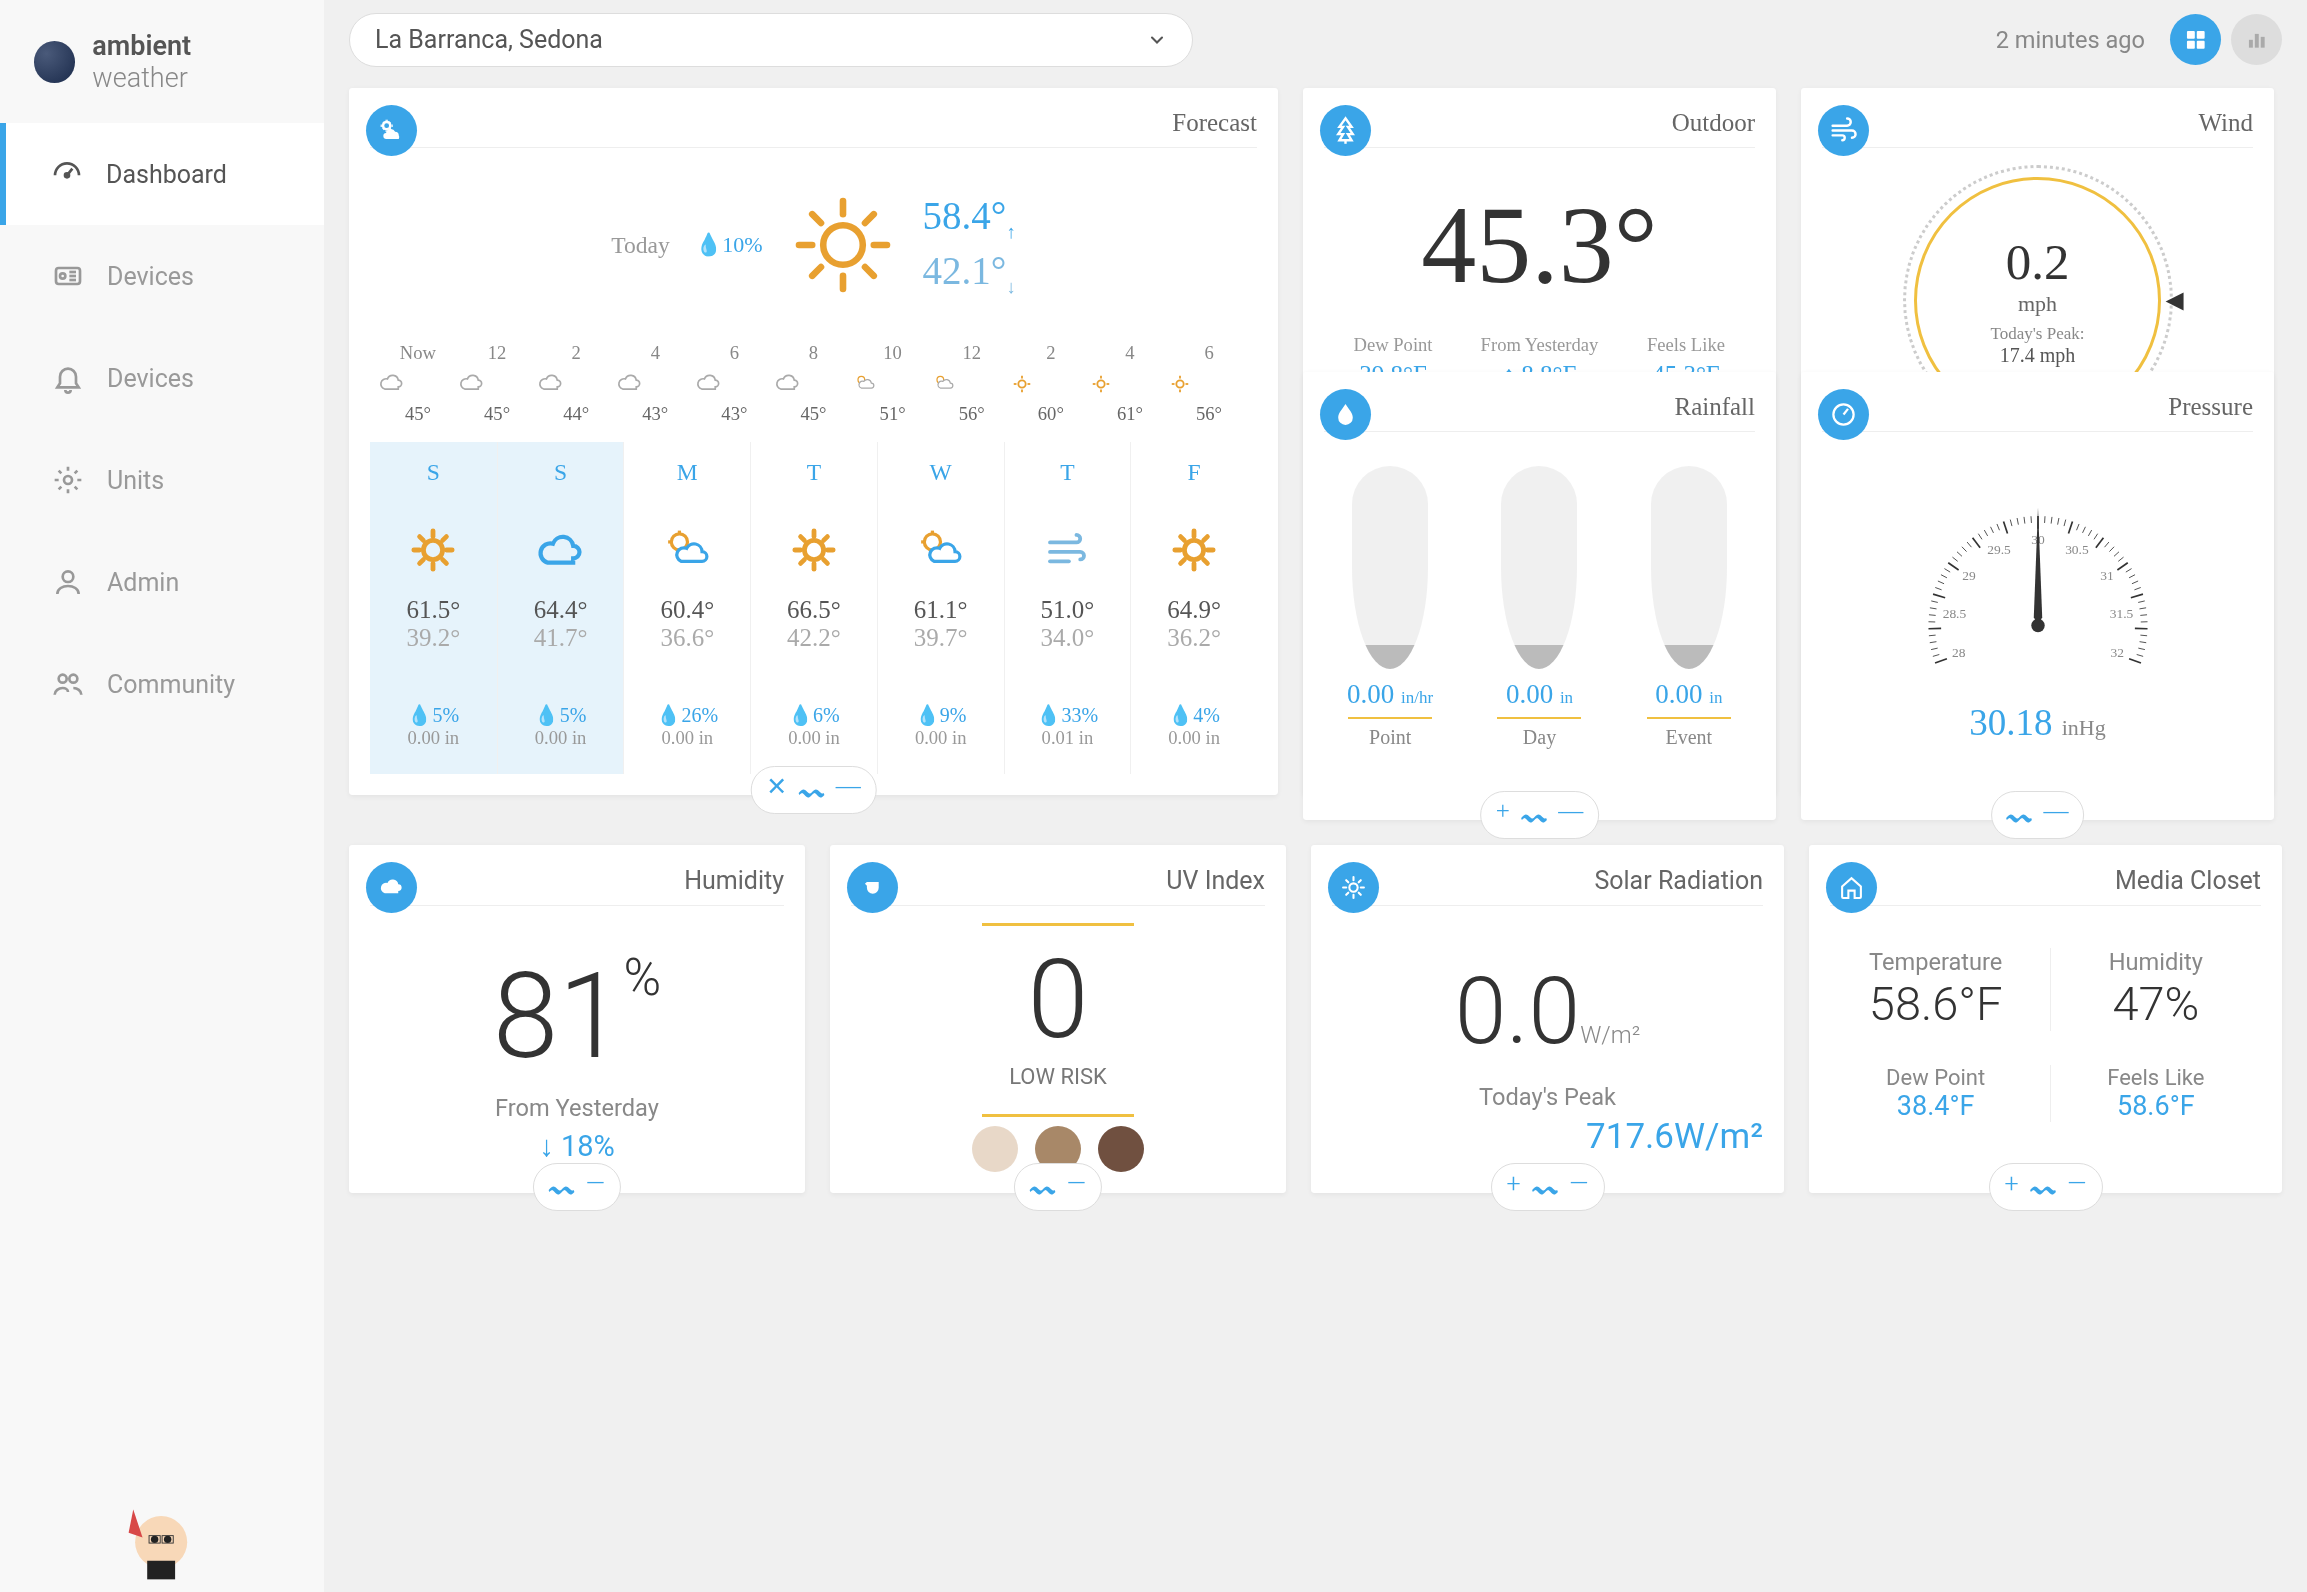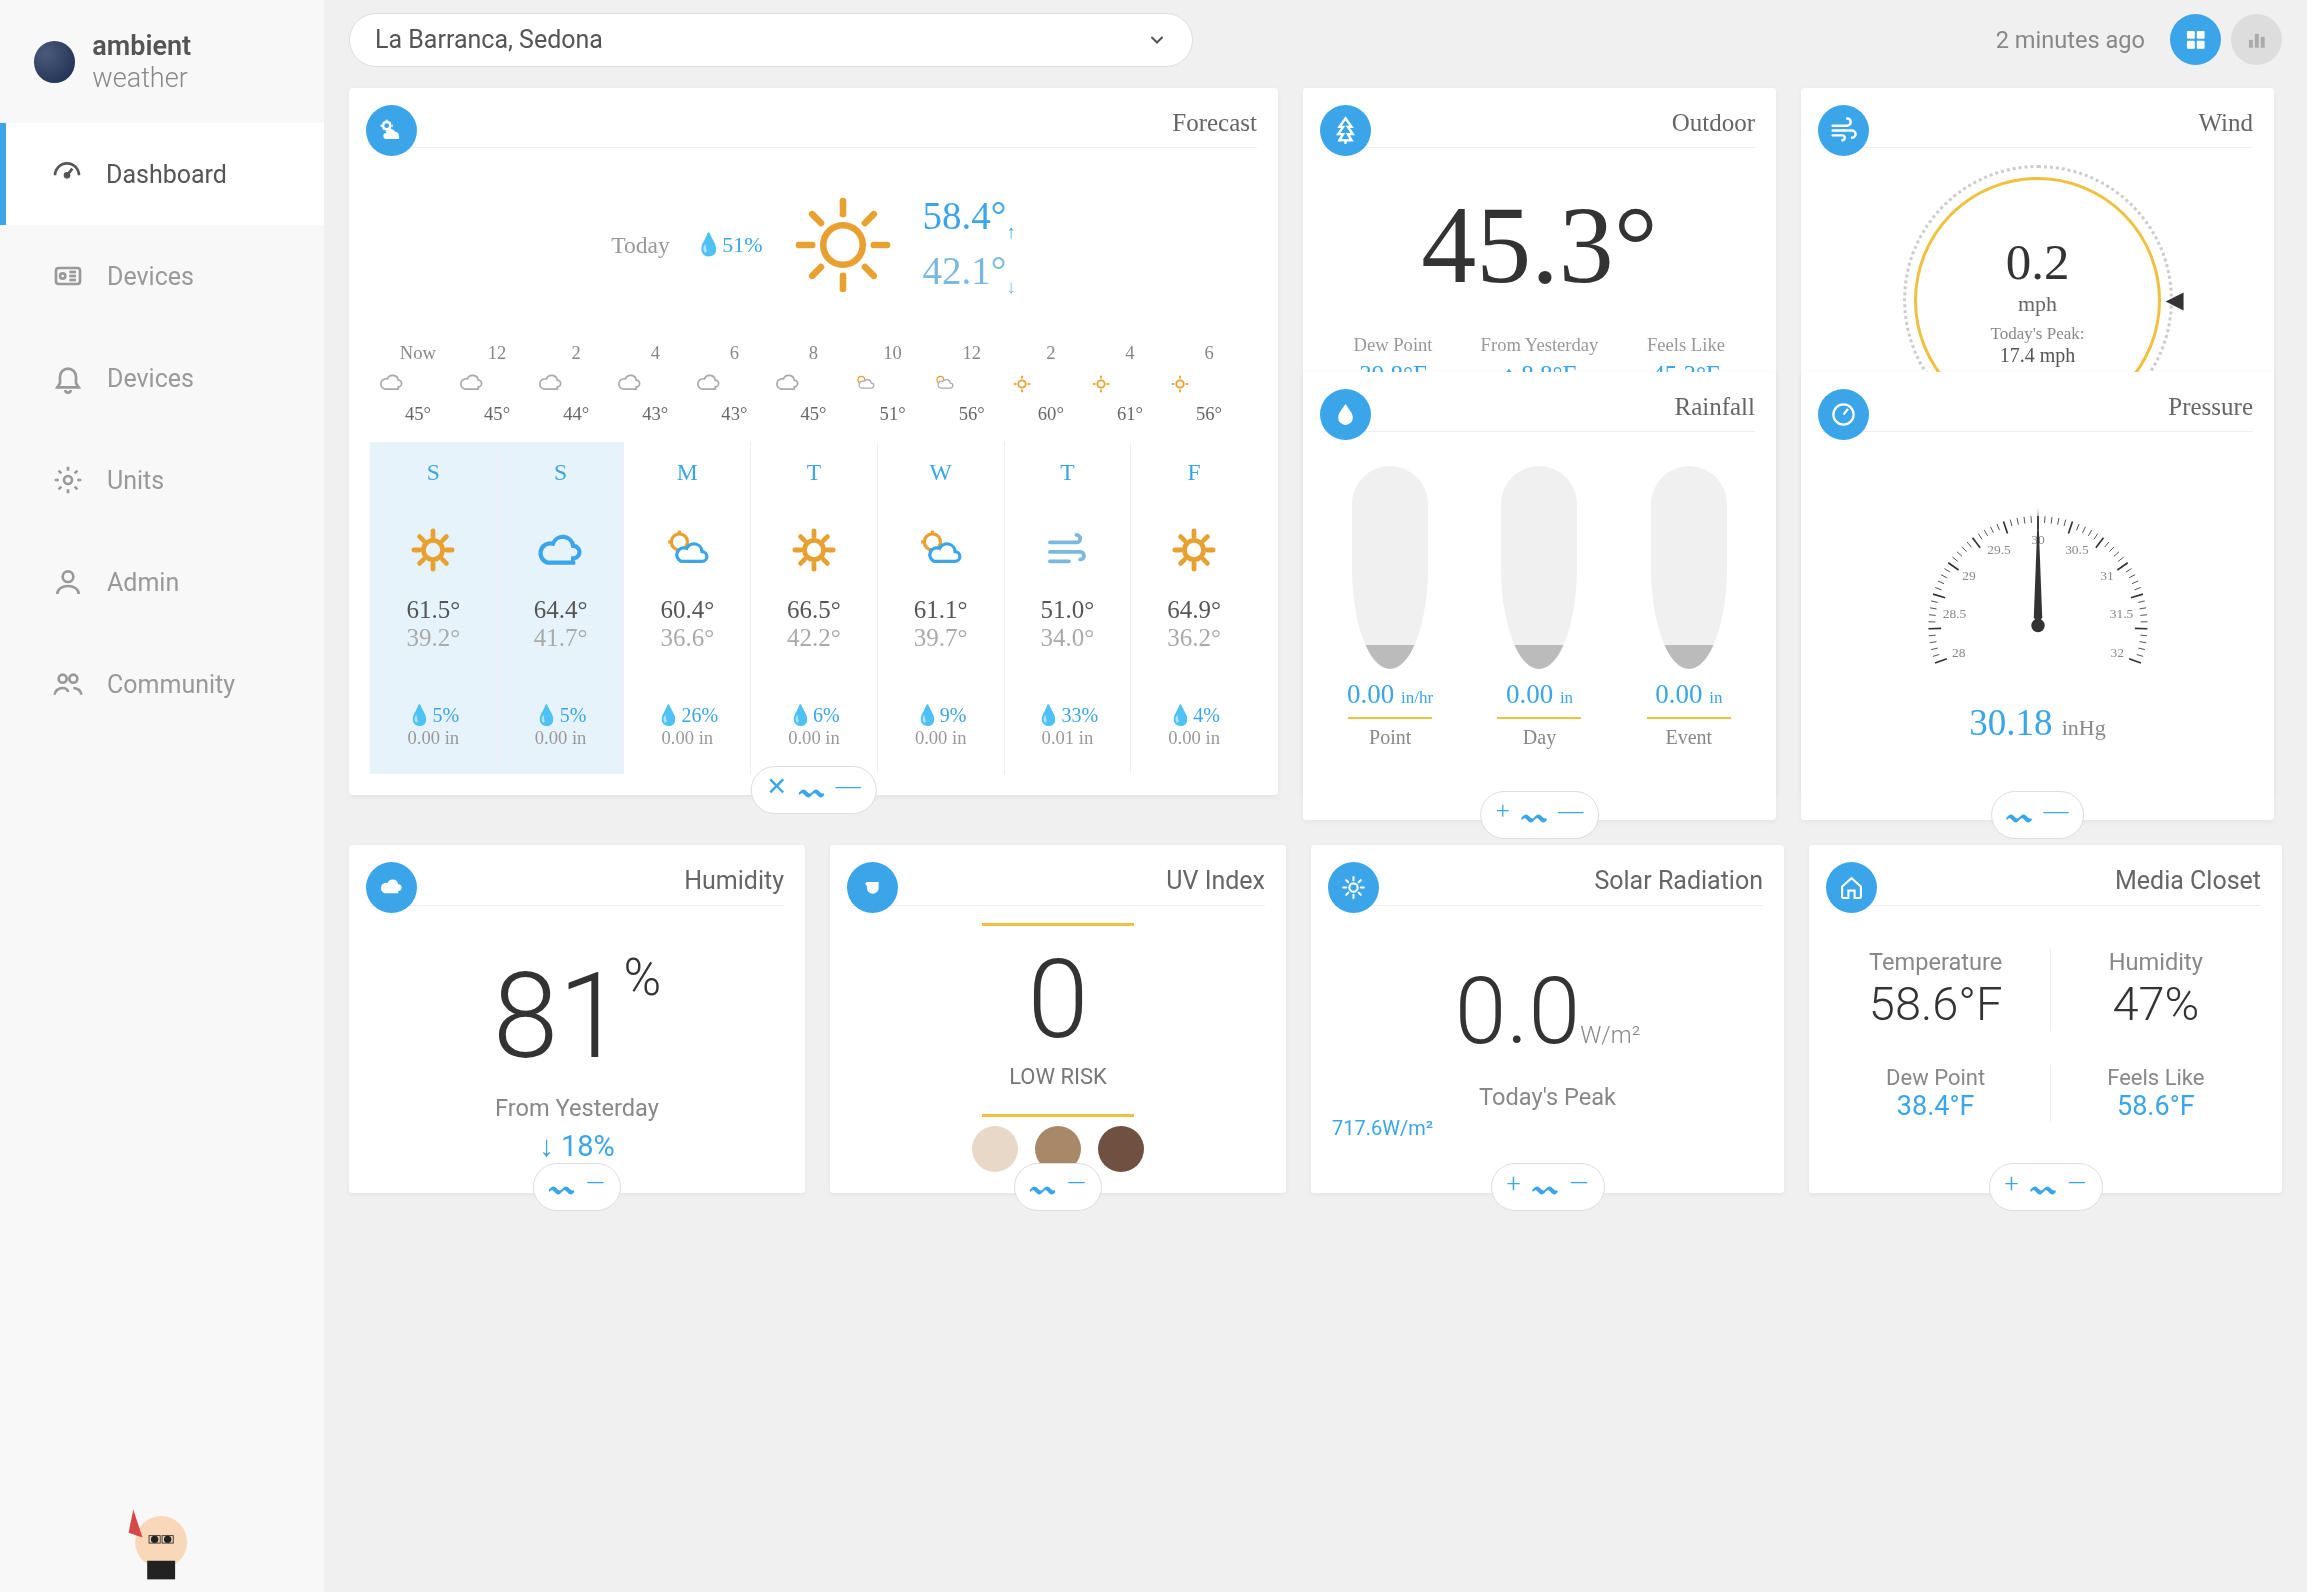--- a/index.html
+++ b/index.html
@@ -86,21 +86,21 @@
 .hum-sub { text-align: center; color: #888; font-size: 23.6px; }
 .hum-chg { text-align: center; color: #3aa5e8; font-size: 29px; margin-top: 6.8px; }
 .uv-val { font-size: 110px; font-weight: 300; color: #333; text-align: center; }
 .uv-bar { height: 3.4px; background: #f0c040; width: 152px; margin: 5px auto 8.4px; }
 .uv-risk { text-align: center; color: #777; font-size: 22px; margin-bottom: 25px; }
 .uv-dots { display: flex; justify-content: center; gap: 17px; }
 .uv-dot { width: 46px; height: 46px; border-radius: 50%; }
 .solar-val { font-size: 93px; font-weight: 300; color: #333; text-align: center; padding-top: 34px; }
 .solar-unit { font-size: 23.6px; color: #888; }
 .solar-peak-lbl { text-align: center; color: #888; font-size: 23.6px; margin-top: 17px; }
-.solar-peak { text-align: left; color: #3aa5e8; font-size: 20px; margin-top: 5px; }
+.solar-peak { text-align: right; color: #3aa5e8; font-size: 35px; margin-top: 5px; }
 .mc-grid { display: grid; grid-template-columns: 1fr 1fr; text-align: center; gap: 34px 8.4px; padding-top: 25px; }
 .mc-lbl { color: #888; font-size: 23.6px; }
 .mc-val { font-size: 47px; color: #333; font-weight: 300; }
 .mc-sub { color: #888; font-size: 22px; }
 .mc-subv { color: #3aa5e8; font-size: 27px; }
 .mc-divider { border-left: 1.7px solid #eee; }
 .avatar { position: fixed; bottom: 8.4px; left: 110px; width: 93px; height: 93px; }
 svg { display: block; }
 </style>
 </head>
@@ -214,21 +214,21 @@
           <svg width="29" height="29" viewBox="0 0 24 24" fill="none" stroke="#fff" stroke-width="2">
               <circle cx="8" cy="8" r="3"></circle>
               <path d="M8 3v1M8 13v-1M3 8h1M13 8h-1M5 5l.7.7M11 11l-.7-.7M5 11l.7-.7M11 5l-.7.7"></path>
               <path d="M18 16a3 3 0 00-3-3 4 4 0 00-7.5 1A2.5 2.5 0 008 19h10a3 3 0 000-3z" fill="#fff" stroke="none"></path>
             </svg>
         </div>
         <div class="card-title">Forecast</div>
         <hr>
         <div class="today-row">
           <span class="today-label">Today</span>
-          <span class="rain-pct">💧<span>51%</span></span>
+          <span class="rain-pct">💧<span>10%</span></span>
           <svg class="sun-svg" viewBox="0 0 100 100">
               <circle cx="50" cy="50" r="18" fill="none" stroke="#e8a030" stroke-width="6"></circle>
               <g stroke="#e8a030" stroke-width="6" stroke-linecap="round">
                 <line x1="50" y1="10" x2="50" y2="22"></line>
                 <line x1="50" y1="78" x2="50" y2="90"></line>
                 <line x1="10" y1="50" x2="22" y2="50"></line>
                 <line x1="78" y1="50" x2="90" y2="50"></line>
                 <line x1="22" y1="22" x2="30" y2="30"></line>
                 <line x1="70" y1="70" x2="78" y2="78"></line>
                 <line x1="22" y1="78" x2="30" y2="70"></line>

